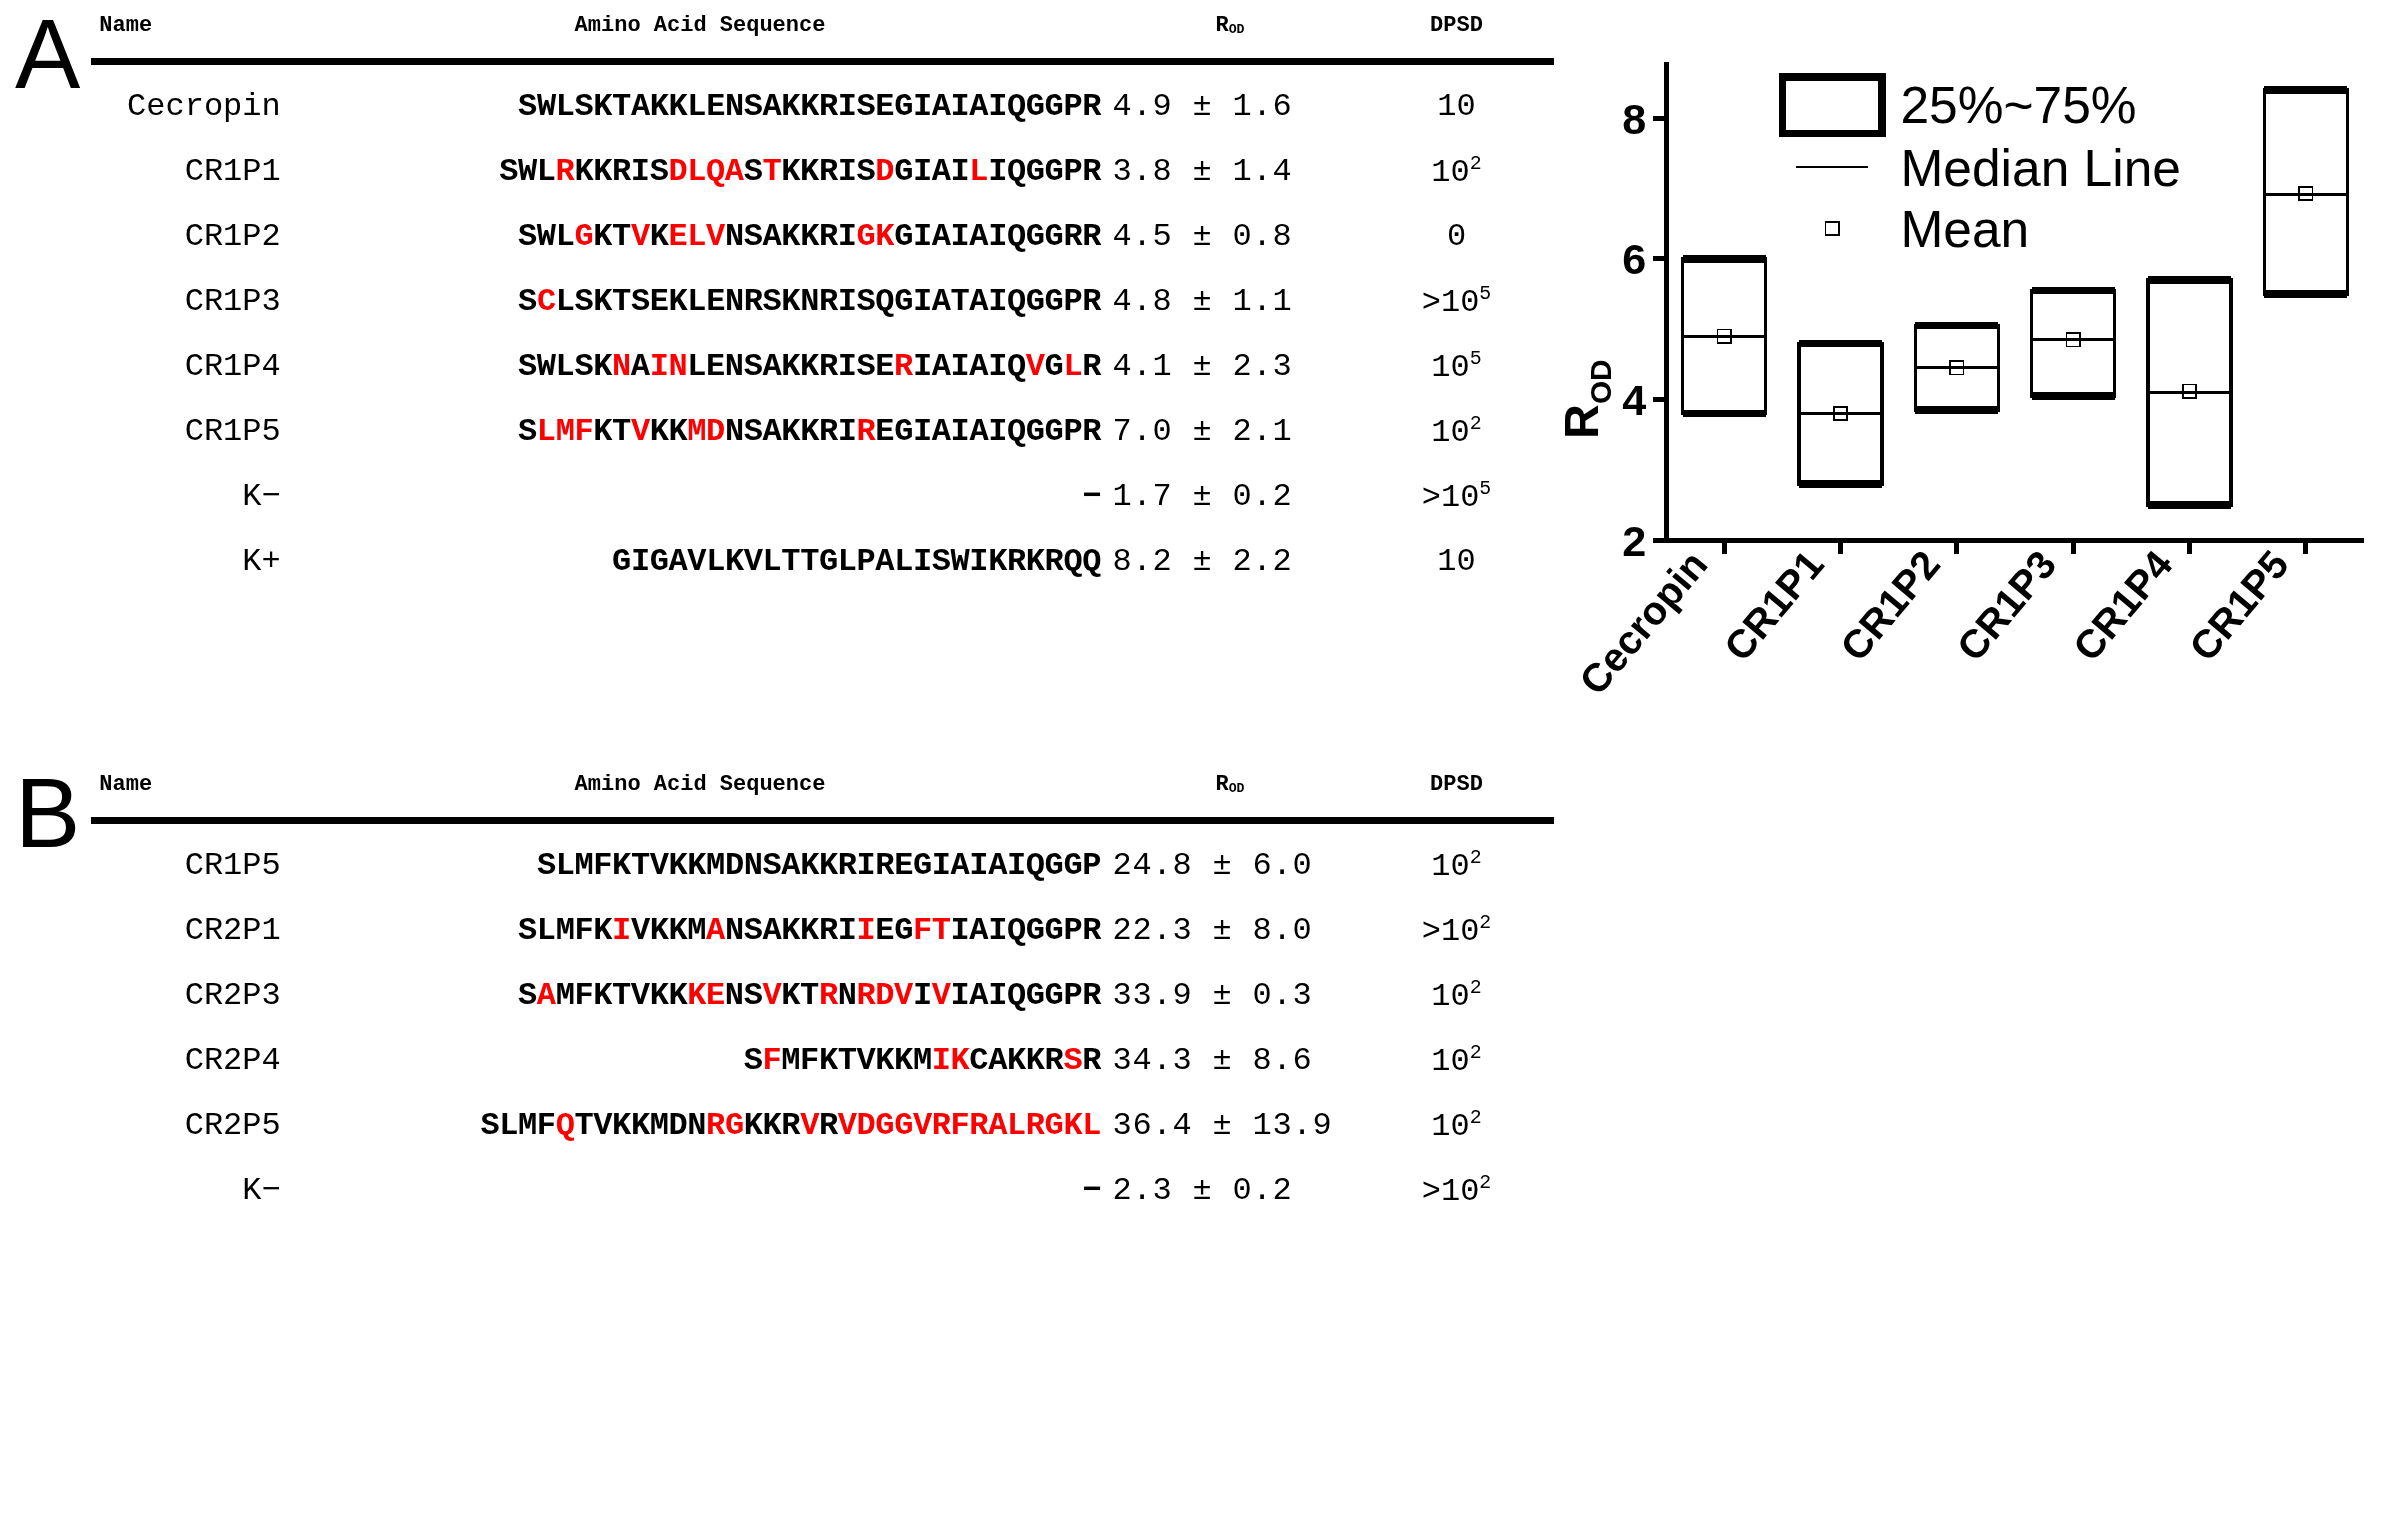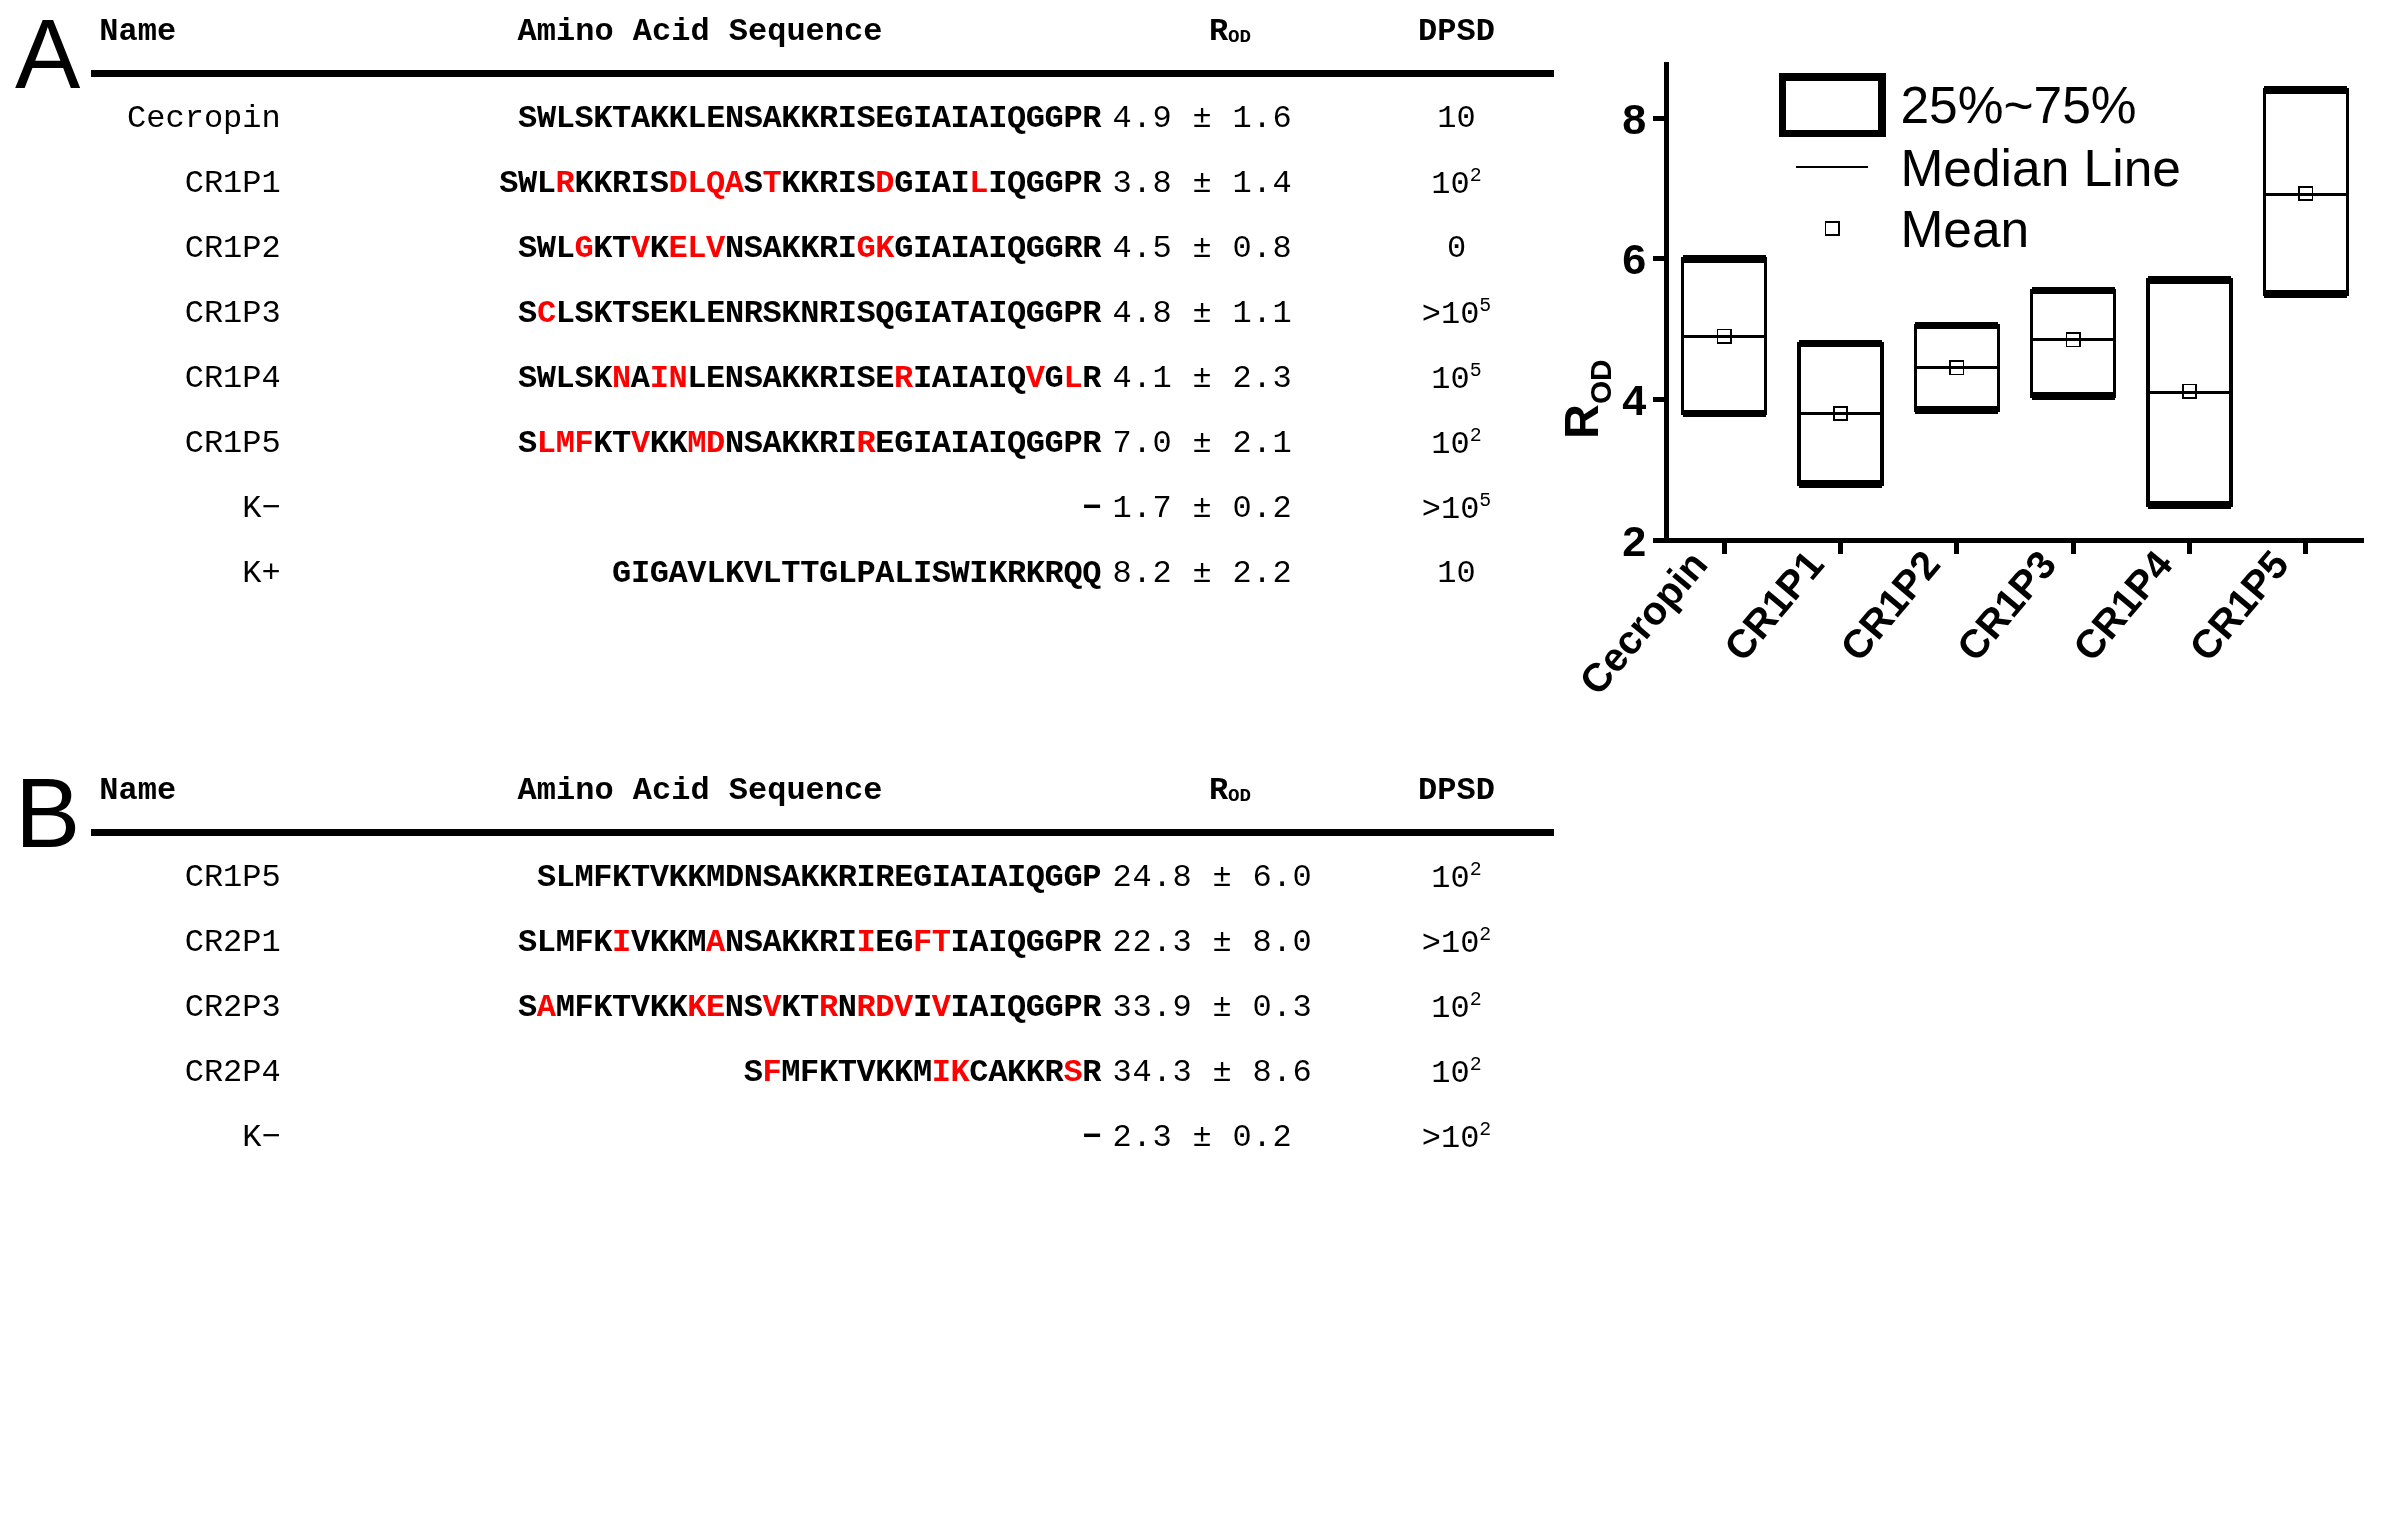--- a/index.html
+++ b/index.html
@@ -18,21 +18,21 @@
   
   .table-wrap{position:absolute;left:91px;top:8.3px;width:1462px;}
   .tbl{width:100%;border-collapse:collapse;table-layout:fixed;}
   .tbl col.c-name{width:208px;}
   .tbl col.c-seq{width:802px;}
   .tbl col.c-rod{width:258px;}
   .tbl col.c-dpsd{width:195px;}
 
   .tbl th{
     font-family:"Liberation Mono",monospace;
-    font-weight:bold;font-size:32px;
+    font-weight:bold;font-size:22px;
     padding:5px 0 20px 0;text-align:center;white-space:nowrap;
   }
   .tbl th.h-name{text-align:left;padding-left:8.3px;}
   .tbl thead tr{border-bottom:7.5px solid #000;}
 
   .tbl td{
     font-family:"Liberation Mono",monospace;
     font-size:32px;height:65px;vertical-align:middle;
     white-space:nowrap;padding:0;
   }
@@ -261,20 +261,26 @@
             <td class="c-rod-cell">33.9 ± 0.3</td>
             <td class="c-dpsd-cell"><span>10</span><sup>2</sup></td>
           </tr>
           <tr>
             <td class="c-name-cell">CR2P4</td>
             <td class="c-seq-cell"><span>S</span><span class="mut">F</span><span>MFKTVKKM</span><span class="mut">IK</span><span>CAKKR</span><span class="mut">S</span><span>R</span></td>
             <td class="c-rod-cell">34.3 ± 8.6</td>
             <td class="c-dpsd-cell"><span>10</span><sup>2</sup></td>
           </tr>
           <tr>
+            <td class="c-name-cell">CR2P5</td>
+            <td class="c-seq-cell"><span>SLMF</span><span class="mut">Q</span><span>TVKKMDN</span><span class="mut">RG</span><span>KKR</span><span class="mut">V</span><span>R</span><span class="mut">VDGGVRFRALRGKL</span></td>
+            <td class="c-rod-cell">36.4 ± 13.9</td>
+            <td class="c-dpsd-cell"><span>10</span><sup>2</sup></td>
+          </tr>
+          <tr>
             <td class="c-name-cell">K−</td>
             <td class="c-seq-cell"><span>−</span></td>
             <td class="c-rod-cell">2.3 ± 0.2</td>
             <td class="c-dpsd-cell"><span>&gt;10</span><sup>2</sup></td>
           </tr>
         </tbody>
     </table>
   </div>
 
 </div>

